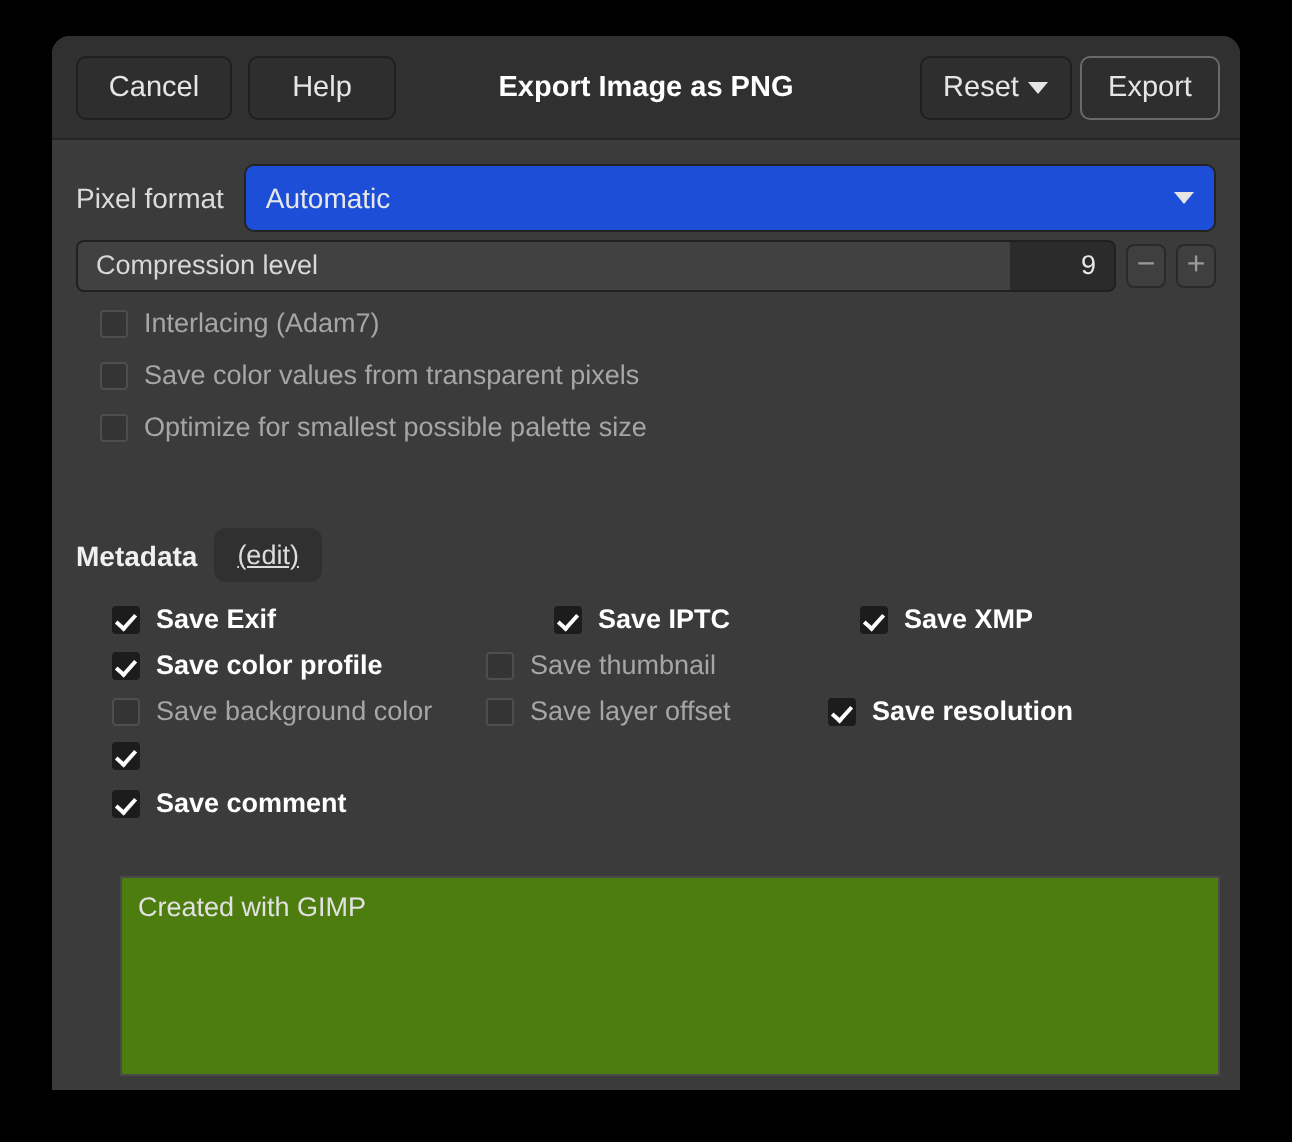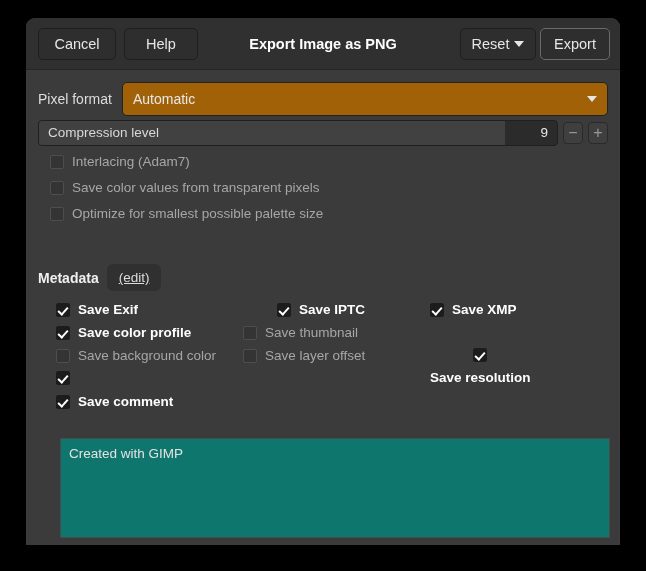--- a/index.html
+++ b/index.html
@@ -91,21 +91,21 @@
   }
   #pixel-format-label {
     color: #dcdcdc;
     font-size: 14px;
     margin-right: 10px;
     white-space: nowrap;
   }
   #pixel-format-combo {
     flex: 1;
     height: 34px;
-    background: #a16207;
+    background: #1d4ed8;
     border: 1px solid #232323;
     border-radius: 5px;
     display: flex;
     align-items: center;
     padding: 0 10px;
     box-sizing: border-box;
     color: #e8e8e8;
     font-size: 14px;
     cursor: pointer;
   }
@@ -224,21 +224,21 @@
     font-size: 13.5px;
     text-decoration: underline;
     cursor: pointer;
   }
 
   
   #comment-textarea {
     position: absolute;
     left: 34px; top: 368px;
     width: 550px; height: 100px;
-    background: #0f766e;
+    background: #4d7c0f;
     border: 1px solid #4a4a4a;
     box-sizing: border-box;
     color: #e2e2e2;
     font-size: 13.5px;
     padding: 7px 8px;
     overflow: hidden;
     cursor: text;
   }
 </style>
 </head>
@@ -331,21 +331,21 @@
           <span class="opt-label off">Save thumbnail</span>
         </div>
         <div class="opt-row" style="left: 217px; top: 278px;">
           <span class="cbox off"></span>
           <span class="opt-label off">Save layer offset</span>
         </div>
         <div class="opt-row" style="left: 404px; top: 232px;">
           <span class="cbox on"></span>
           <span class="opt-label on">Save XMP</span>
         </div>
-        <div class="opt-row" style="left: 404px; top: 278px; flex-direction: column;">
+        <div class="opt-row" style="left: 388px; top: 278px;">
           <span class="cbox on"></span>
           <span class="opt-label on">Save resolution</span>
         </div>
       </div>
 
     <div id="comment-textarea">Created with GIMP</div>
 
   </div>
 </div>
 

